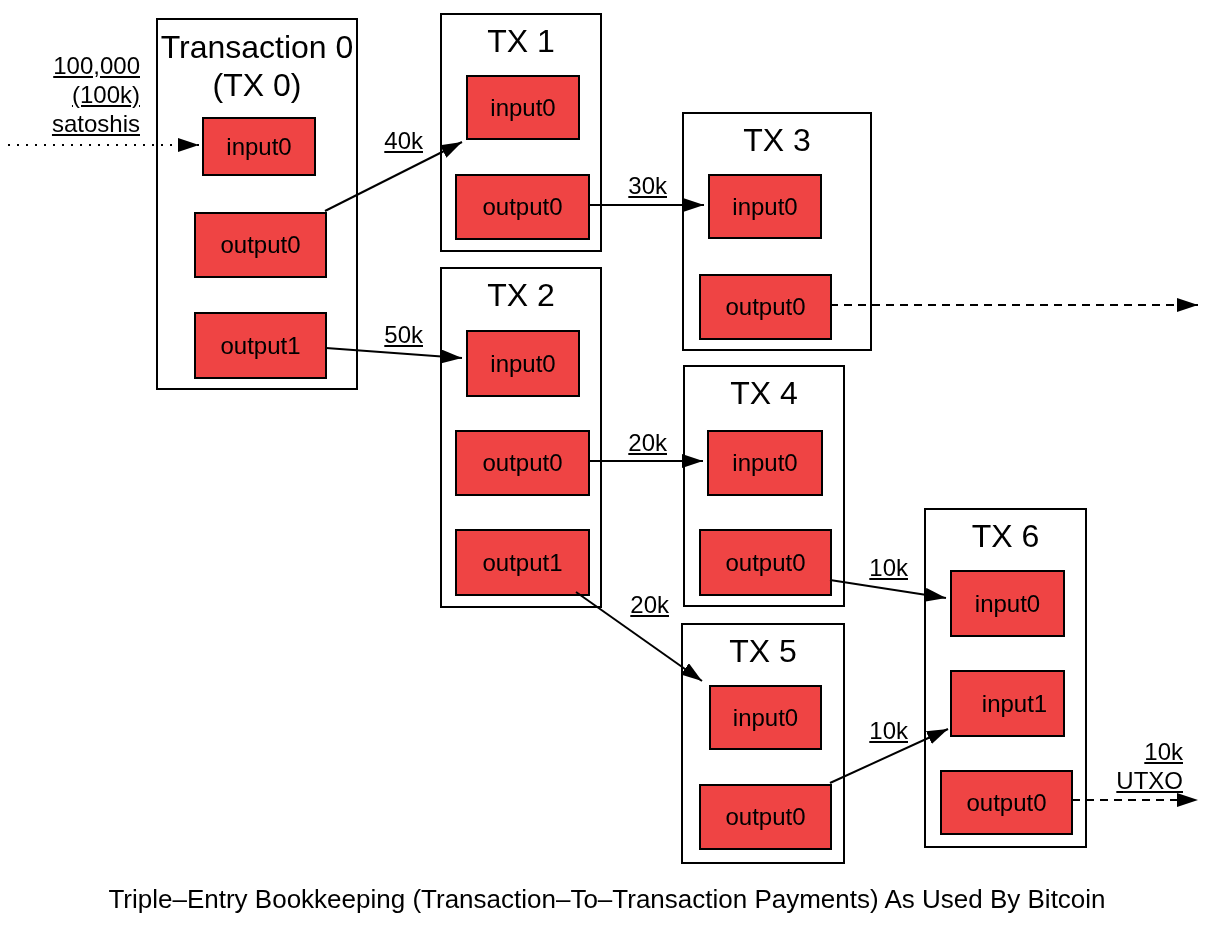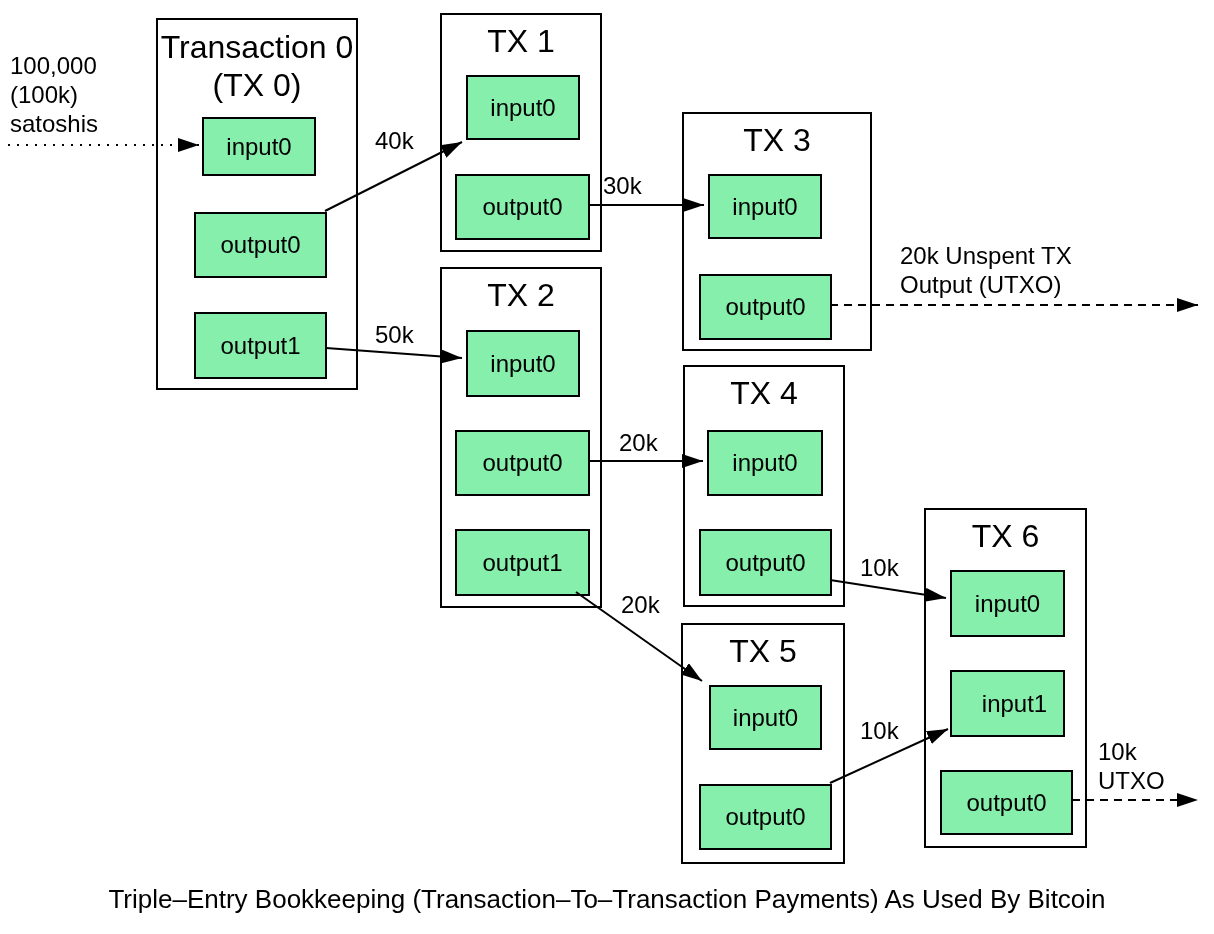--- a/index.html
+++ b/index.html
@@ -30,33 +30,34 @@
     white-space: pre-line;
     margin-top: 8px;
   }
   .txtitle.tall {
     margin-top: 9px;
   }
   .slot {
     position: absolute;
     border: 2px solid #000000;
     box-sizing: border-box;
-    background: #86efac;
+    background: #ef4444;
     display: flex;
     align-items: center;
     justify-content: center;
     font-size: 24px;
   }
   .label {
     position: absolute;
     font-size: 24px;
     line-height: 1.2;
   }
   .label.center {
-    text-align: left;
+    text-align: right;
+    text-decoration: underline;
   }
   .label.multiline {
     white-space: pre-line;
   }
   .caption {
     position: absolute;
     left: 0;
     top: 884px;
     width: 100%;
     text-align: center;
@@ -125,28 +126,26 @@
 
   <div class="txbox" style="left:924px; top:508px; width:163px; height:340px;">
     <div class="txtitle">TX 6</div>
     <div class="slot" style="left:24px; top:60px; width:115px; height:67px;">input0</div>
     <div class="slot" style="left:24px; top:160px; width:115px; height:67px;padding-left:14px;">input1</div>
     <div class="slot" style="left:14px; top:260px; width:133px; height:65px;">output0</div>
   </div>
 
   <div class="label center" style="left:375px; top:127px; width:48px;">40k</div>
   <div class="label center" style="left:375px; top:321px; width:48px;">50k</div>
-  <div class="label center" style="left:603px; top:172px; width:48px;">30k</div>
+  <div class="label center" style="left:619px; top:172px; width:48px;">30k</div>
   <div class="label center" style="left:619px; top:429px; width:48px;">20k</div>
   <div class="label center" style="left:621px; top:591px; width:48px;">20k</div>
   <div class="label center" style="left:860px; top:554px; width:48px;">10k</div>
   <div class="label center" style="left:860px; top:717px; width:48px;">10k</div>
 
-  <div class="label center multiline" style="left:900px; top:242px; width:215px;">20k Unspent TX
-Output (UTXO)</div>
   <div class="label center multiline" style="left:1098px; top:738px; width:85px;">10k
 UTXO</div>
 
   <div class="caption">Triple–Entry Bookkeeping (Transaction–To–Transaction Payments) As Used By Bitcoin</div>
 
   <svg class="arrows" viewBox="0 0 1214 934">
     <defs>
       <marker id="ah" markerUnits="userSpaceOnUse" markerWidth="24" markerHeight="16" refX="21" refY="7" orient="auto">
         <path d="M0,0 L21,7 L0,14 Z" fill="#000000"></path>
       </marker>

